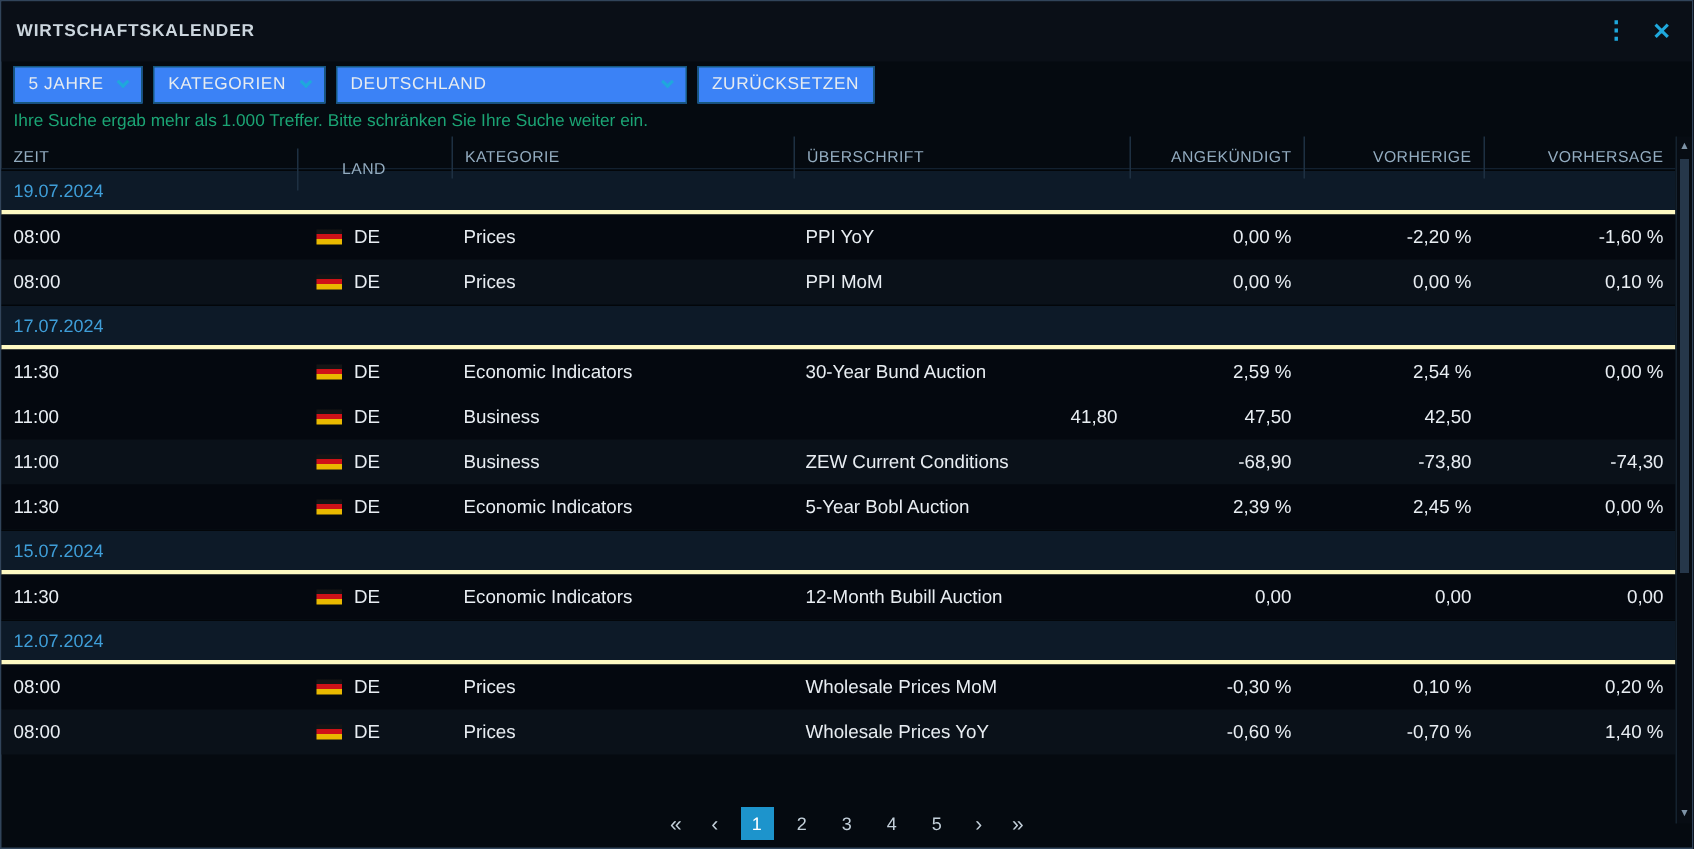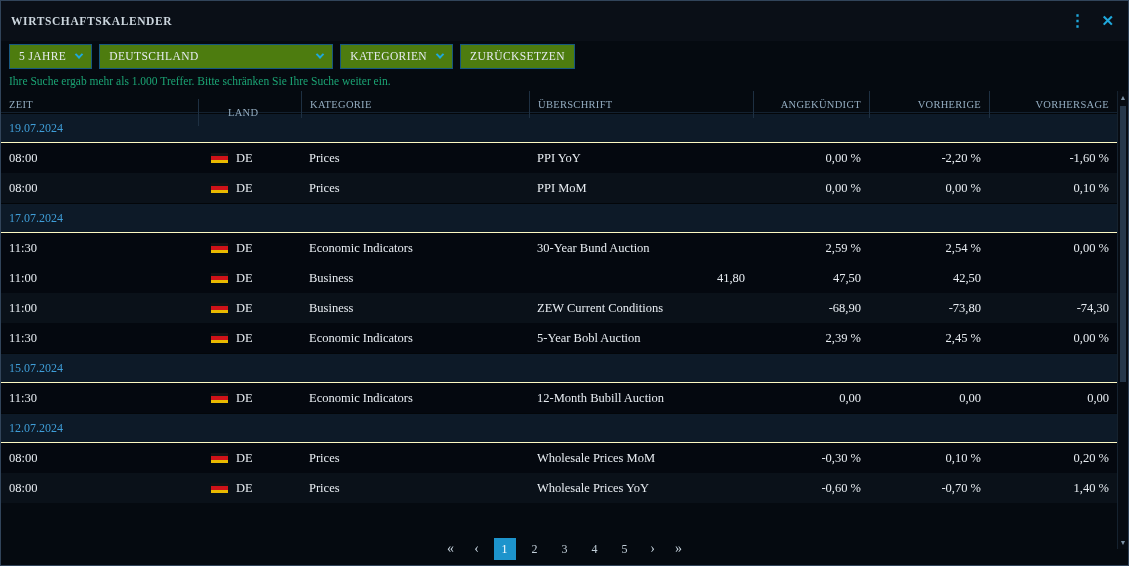--- a/index.html
+++ b/index.html
@@ -8,21 +8,20 @@
     font-family: "Liberation Sans", sans-serif;
     background: #050a10;
     color: #e8edf2;
   }
   .widget {
     width: 1129px; height: 566px;
     border: 1px solid var(--widget-border, #31445a);
     background: #050a10;
     display: flex; flex-direction: column;
     position: relative;
-    font-family: Liberation Serif, serif;
   }
   [data-interactable="true"] { cursor: pointer; }
 
   
   .titlebar {
     height: 40px; flex: 0 0 40px;
     background: #0a0f17;
     display: flex; align-items: center; justify-content: space-between;
     padding: 0 14px 0 10px;
   }
@@ -36,21 +35,21 @@
 
   
   .filterbar {
     height: 30px; flex: 0 0 30px;
     display: flex; align-items: center; gap: 7px;
     padding: 0 8px;
   }
   .select, .btn-reset {
     height: 25px;
     border: 1px solid #17587e;
-    background: #4d7c0f;
+    background: #3b82f6;
     display: flex; align-items: center;
     padding: 0 9px;
     font-size: 11.5px; letter-spacing: .4px;
     color: #e6ebf0;
     white-space: nowrap;
   }
   .select { justify-content: space-between; gap: 10px; }
   .select.country { width: 234px; }
   .chev {
     width: 6px; height: 6px; flex: 0 0 auto;
@@ -87,21 +86,21 @@
   .hcell.num { justify-content: flex-end; padding-right: 8px; text-align: center; }
 
   .date-row {
     height: 30px;
     background: #0d1a28;
     color: var(--date-blue, #3f9ed8);
     font-size: 12px;
     display: flex; align-items: center;
     padding-left: 8px;
     border-top: 1px solid #030609;
-    border-bottom: 1px solid #fef9c3;
+    border-bottom: 3px solid #fef9c3;
   }
   .row { height: 30px; font-size: 12.5px; }
   .row.dark { background: #04080f; }
   .row.light { background: #0a1119; }
   .cell { padding-left: 8px; overflow: hidden; white-space: nowrap; }
   .cell.land { display: flex; align-items: center; padding-left: 13px; gap: 8px; }
   .cell.num { text-align: right; padding-right: 8px; }
   .flag {
     display: inline-block; width: 17px; height: 10px; flex: 0 0 auto;
     background: linear-gradient(to bottom, #151515 0 33%, #cf1218 33% 66%, #e9b900 66% 100%);
@@ -161,26 +160,26 @@
       <span class="kebab" data-interactable="true">⋮</span>
       <span class="close" data-interactable="true">✕</span>
     </div>
   </div>
 
   <div class="filterbar" data-interactable="false">
     <div class="select" data-interactable="true">
       <span data-interactable="false">5 JAHRE</span>
       <span class="chev" data-interactable="false"></span>
     </div>
+    <div class="select" data-interactable="true">
+      <span data-interactable="false">KATEGORIEN</span>
+      <span class="chev" data-interactable="false"></span>
+    </div>
     <div class="select country" data-interactable="true">
       <span data-interactable="false">DEUTSCHLAND</span>
-      <span class="chev" data-interactable="false"></span>
-    </div>
-    <div class="select" data-interactable="true">
-      <span data-interactable="false">KATEGORIEN</span>
       <span class="chev" data-interactable="false"></span>
     </div>
     <div class="btn-reset" data-interactable="true">ZURÜCKSETZEN</div>
   </div>
 
   <div class="notice" data-interactable="false">Ihre Suche ergab mehr als 1.000 Treffer. Bitte schränken Sie Ihre Suche weiter ein.</div>
 
   <div class="table" data-interactable="false">
     <div class="table-header grid-cols" data-interactable="false">
       <div class="hcell" data-interactable="true">ZEIT</div>

